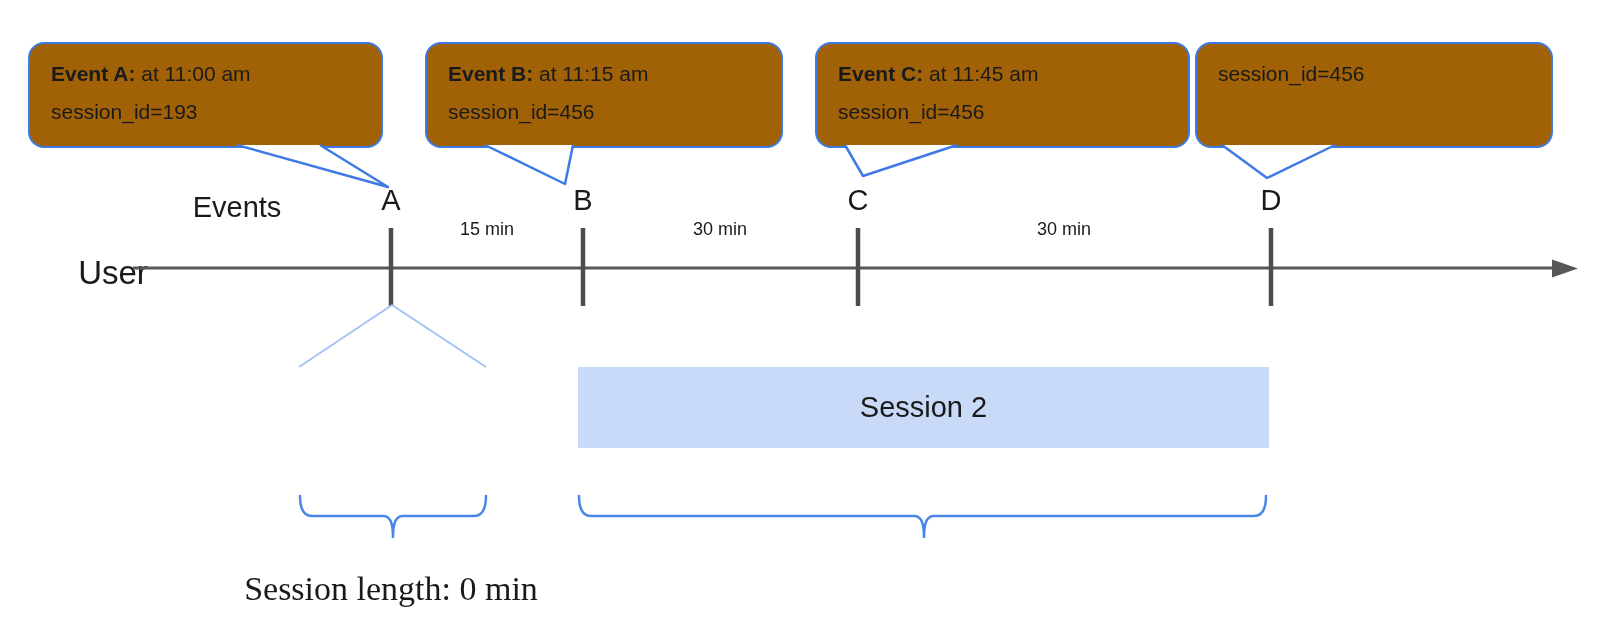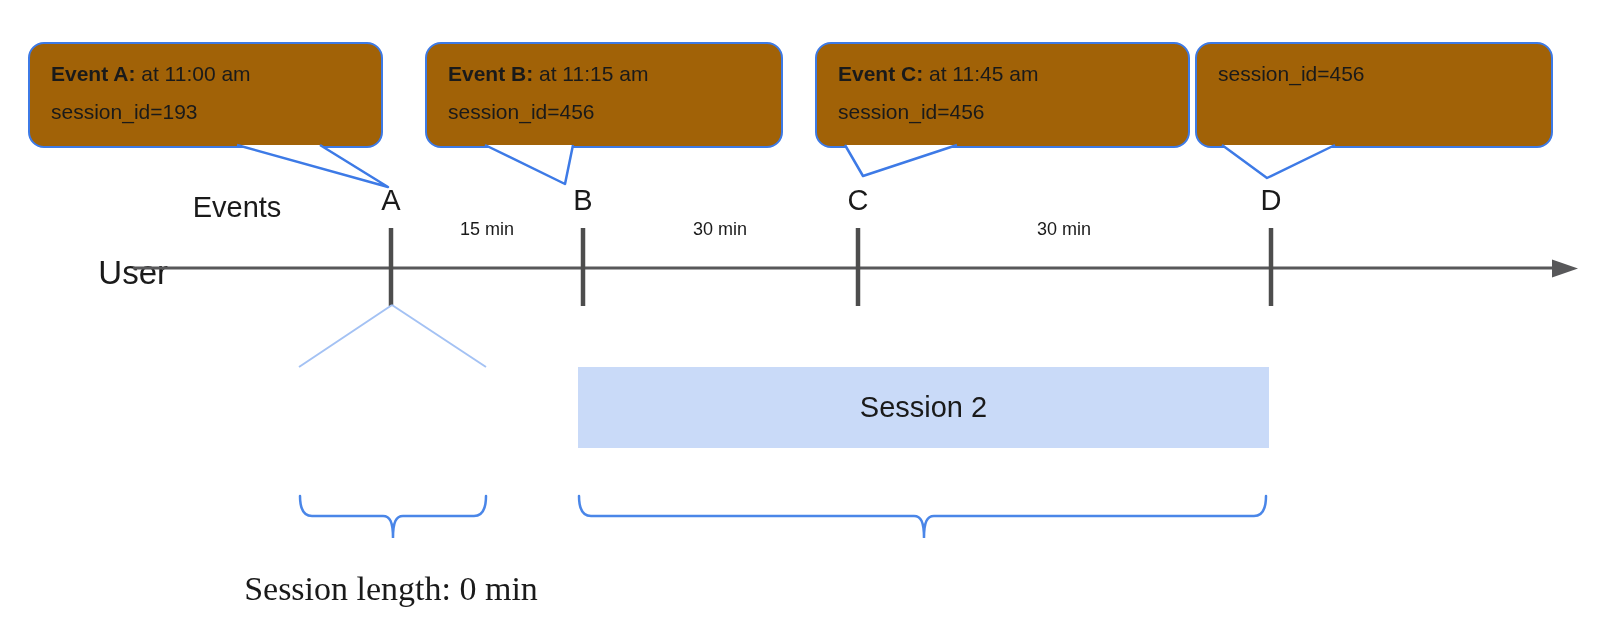--- a/index.html
+++ b/index.html
@@ -25,21 +25,21 @@
   .bubble .bline{display:block;white-space:pre;}
   #bubble-a{left:28px;width:355px;}
   #bubble-b{left:425px;width:358px;}
   #bubble-c{left:815px;width:375px;}
   #bubble-d{left:1195px;width:358px;}
   
   .lbl{position:absolute;text-align:center;z-index:2;}
   #events-label{left:162px;top:184px;width:150px;font-size:29px;margin-top:7px;}
   .evt-letter{top:184px;width:60px;font-size:29px;}
   #letter-a{left:361px;} #letter-b{left:553px;} #letter-c{left:828px;} #letter-d{left:1241px;}
-  #user-label{left:58px;top:254px;width:110px;font-size:33px;text-align:right;}
+  #user-label{left:58px;top:254px;width:110px;font-size:33px;text-align:center;}
   .interval{top:219px;width:140px;font-size:18px;}
   #interval-ab{left:417px;} #interval-bc{left:650px;} #interval-cd{left:994px;}
   
   .session-box{
     position:absolute;top:367px;height:81px;background:var(--session-fill);
     display:flex;align-items:center;justify-content:center;font-size:29px;z-index:1;
   }
   #session-1-box{left:298px;width:189px;}
   #session-2-box{left:578px;width:691px;text-align:right;}
   .length-lbl{top:570px;width:360px;font-size:34px;font-family:Liberation Serif, serif;}

